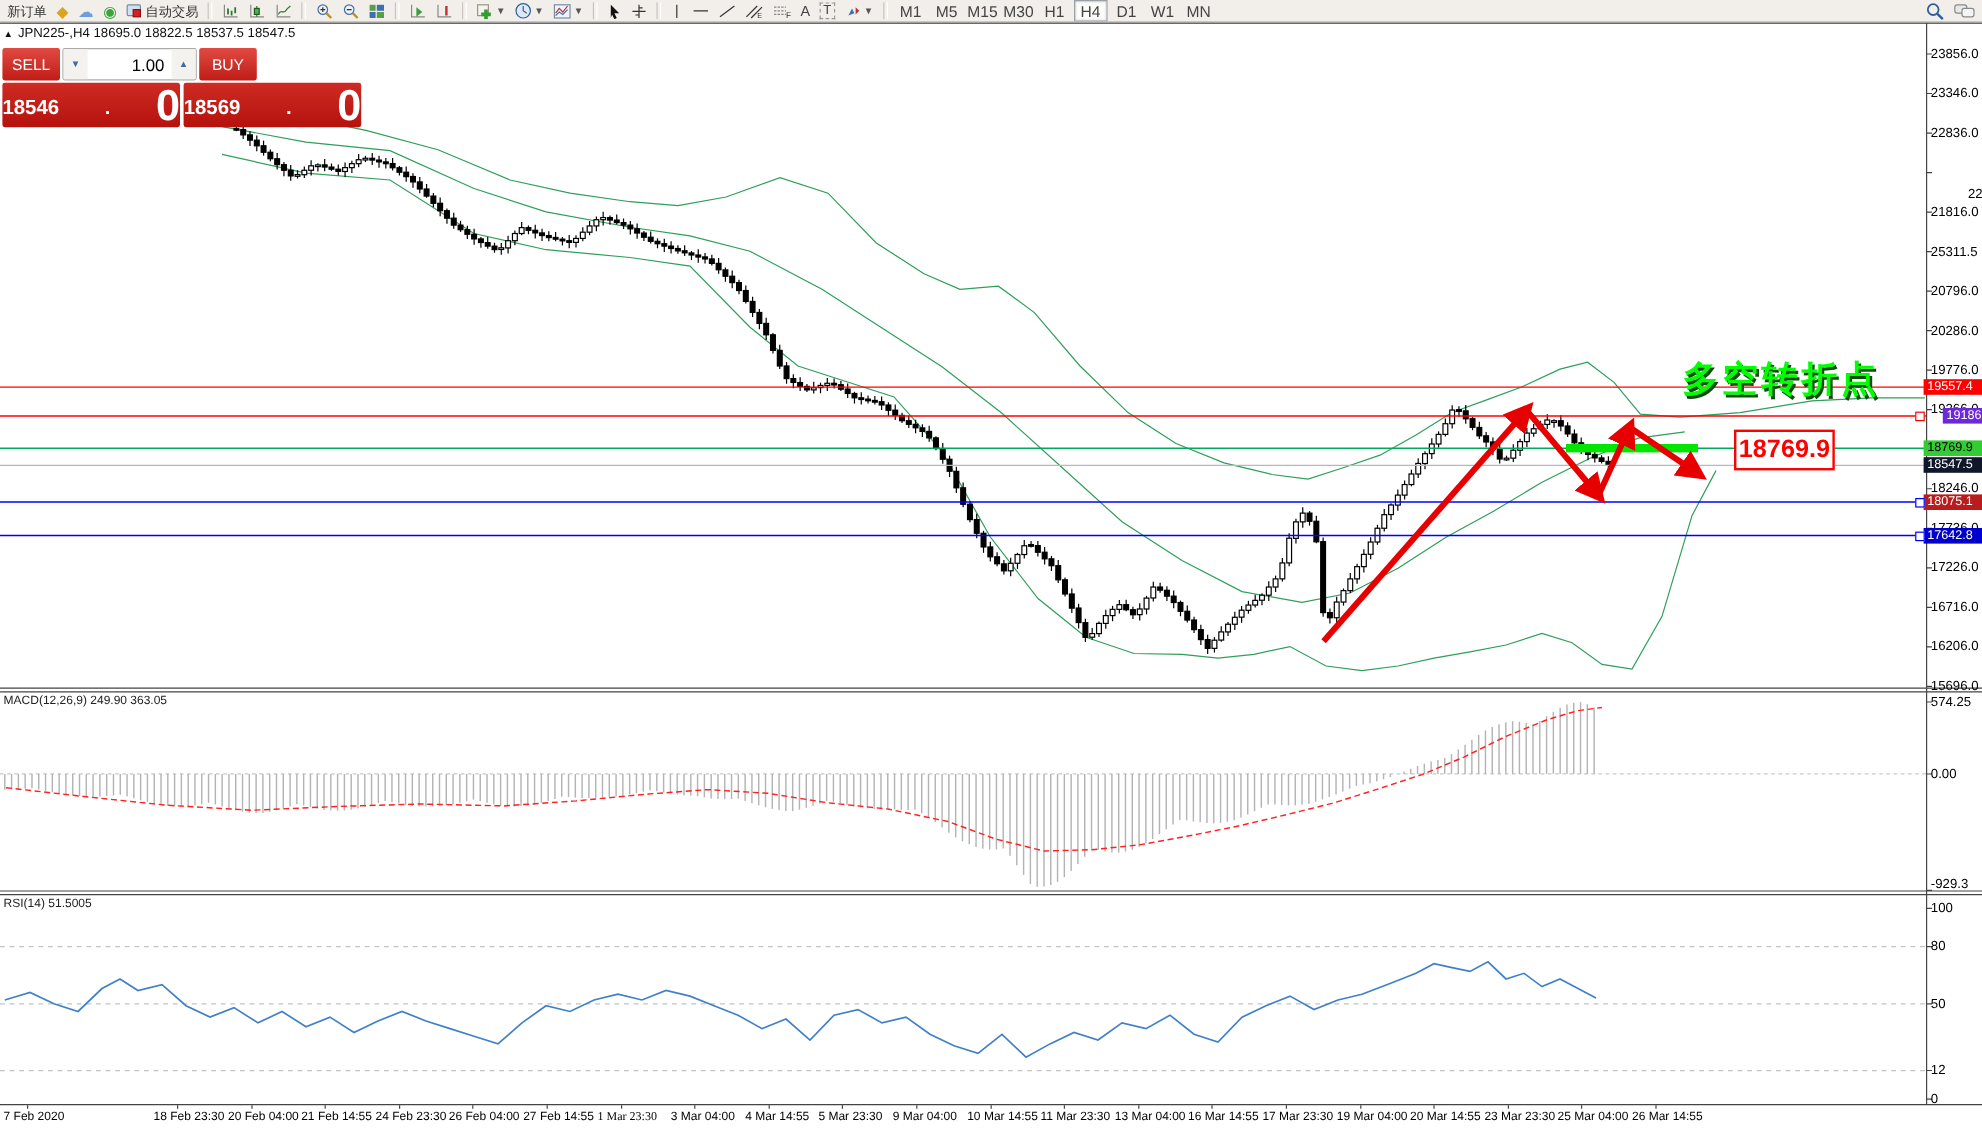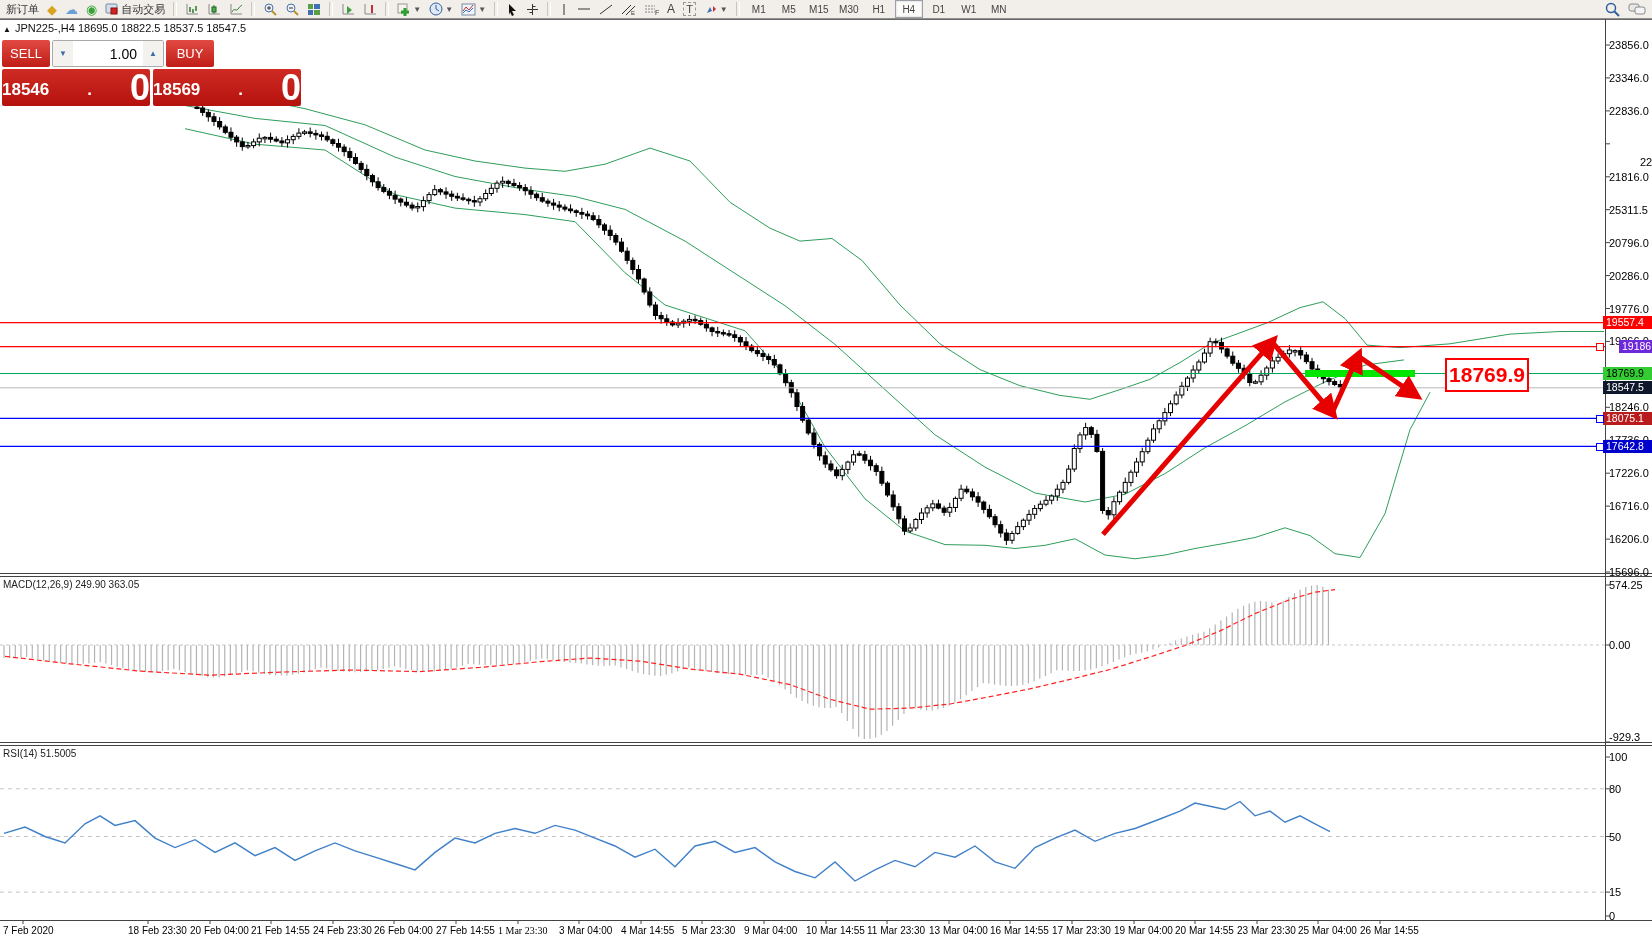--- a/index.html
+++ b/index.html
@@ -8,21 +8,21 @@
   
   .toolbar{position:absolute;left:0;top:0;width:1652px;height:19px;background:#f2efeb;
            border-bottom:1px solid #8f8f8f;display:flex;align-items:center;z-index:10;
            font-size:11px;color:#333;padding-left:2px;box-sizing:border-box;}
   .tbtn{height:17px;display:flex;align-items:center;justify-content:center;padding:0 3px;
         border:1px solid transparent;cursor:default;white-space:nowrap;}
   .sep{width:2px;height:14px;border-left:1px solid #c9c5bf;border-right:1px solid #ffffff;margin:0 4px;}
   .caret{font-size:8px;color:#555;margin-left:2px;}
   .glyph{font-size:13px;line-height:13px;}
   .tf-btn{min-width:26px;height:16px;display:flex;align-items:center;justify-content:center;
-          font-size:10px;color:#444;border:1px solid transparent;margin:0 1px;}
+          font-size:13px;color:#444;border:1px solid transparent;margin:0 1px;}
   .tf-btn.active{background:#fcfcfa;border:1px solid #9aa0a6;box-shadow:inset 0 0 2px #bbb;}
   .toolbar-right{margin-left:auto;display:flex;align-items:center;margin-right:6px;gap:8px;}
   
   .symbol-line{position:absolute;left:3px;top:22px;z-index:5;font-size:11px;color:#111;white-space:nowrap;}
   .symbol-line .tri{font-size:8px;margin-right:4px;}
   .trade-panel{position:absolute;left:2px;top:40px;width:212px;z-index:6;}
   .tp-row1{display:flex;height:27px;}
   .btn-sell,.btn-buy{flex:0 0 48px;background:linear-gradient(#e04a42,#c01d17);color:#fff;
         display:flex;align-items:center;justify-content:center;font-size:13px;border-radius:2px;}
   .vol-box{flex:1;display:flex;border:1px solid #aaa;background:#fff;margin:0 2px;border-radius:2px;}
@@ -984,20 +984,21 @@
     </div>
   </div>
 
   <div class="pane-label" style="top:579px">
     <span>MACD(12,26,9)</span>&nbsp;<span>249.90 363.05</span>
   </div>
   <div class="pane-label" style="top:748px">
     <span>RSI(14)</span>&nbsp;<span>51.5005</span>
   </div>
 
+  <div class="annotation-text" id="annotation-text" style="left: 1402px; top: 296px; color: rgb(0, 255, 0); text-shadow: rgb(11, 77, 11) 2px 2px 0px;">多空转折点</div>
   <div class="callout-box" id="callout-box" style="left: 1445px; top: 358px; width: 80px; height: 30px; border: 2px solid rgb(255, 0, 0); color: rgb(255, 0, 0);">18769.9</div>
 
   <div id="axis-layer">
       <div class="axis-label" style="top: 39px;">23856.0</div>
       <div class="axis-label" style="top: 71.9375px;">23346.0</div>
       <div class="axis-label" style="top: 104.875px;">22836.0</div>
       <div class="axis-label" style="top: 156px; margin-left: 31px;">22326.0</div>
       <div class="axis-label" style="top: 170.75px;">21816.0</div>
       <div class="axis-label" style="top: 203.688px;">25311.5</div>
       <div class="axis-label" style="top: 236.625px;">20796.0</div>
@@ -1010,21 +1011,21 @@
       <div class="axis-label" style="top: 467.188px;">17226.0</div>
       <div class="axis-label" style="top: 500.125px;">16716.0</div>
       <div class="axis-label" style="top: 533.062px;">16206.0</div>
       <div class="axis-label" style="top: 566px;">15696.0</div>
       <div class="axis-label" style="top: 579px;">574.25</div>
       <div class="axis-label" style="top: 638.963px;">0.00</div>
       <div class="axis-label" style="top: 731px;">-929.3</div>
       <div class="axis-label" style="top: 751px;">100</div>
       <div class="axis-label" style="top: 782.8px;">80</div>
       <div class="axis-label" style="top: 830.5px;">50</div>
-      <div class="axis-label" style="top: 886.15px;">15</div>
+      <div class="axis-label" style="top: 886.15px;">12</div>
       <div class="axis-label" style="top: 910px;">0</div>
       <div class="price-tag" style="top: 316.118px; background: rgb(255, 0, 0); color: rgb(255, 255, 255);">19557.4</div>
       <div class="price-tag" style="top: 340.053px; background: #6d28d9; color: rgb(255, 255, 255); margin-left: 16px;">19186.8</div>
       <div class="line-handle" style="left: 1596px; top: 343.053px; border: 1.5px solid rgb(255, 0, 0);"></div>
       <div class="price-tag" style="top: 366.977px; background: rgb(51, 204, 51); color: rgb(0, 0, 0);">18769.9</div>
       <div class="price-tag" style="top: 381.341px; background: #0f172a; color: rgb(255, 255, 255);">18547.5</div>
       <div class="price-tag" style="top: 412px; background: #b91c1c; color: rgb(255, 255, 255);">18075.1</div>
       <div class="line-handle" style="left: 1596px; top: 414.85px; border: 1.5px solid rgb(0, 0, 255);"></div>
       <div class="price-tag" style="top: 439.769px; background: rgb(0, 0, 204); color: rgb(255, 255, 255);">17642.8</div>
       <div class="line-handle" style="left: 1596px; top: 442.769px; border: 1.5px solid rgb(0, 0, 255);"></div>

